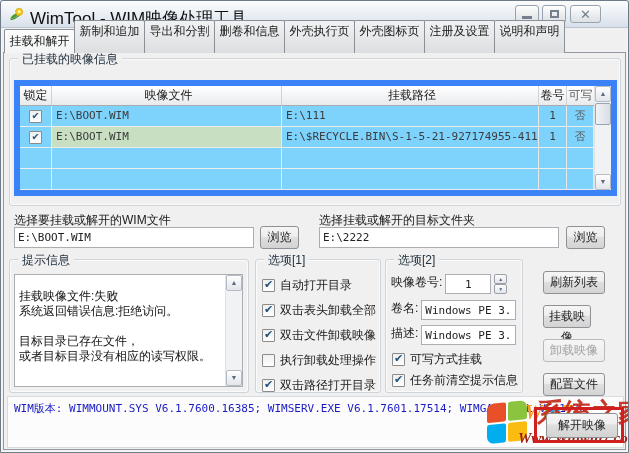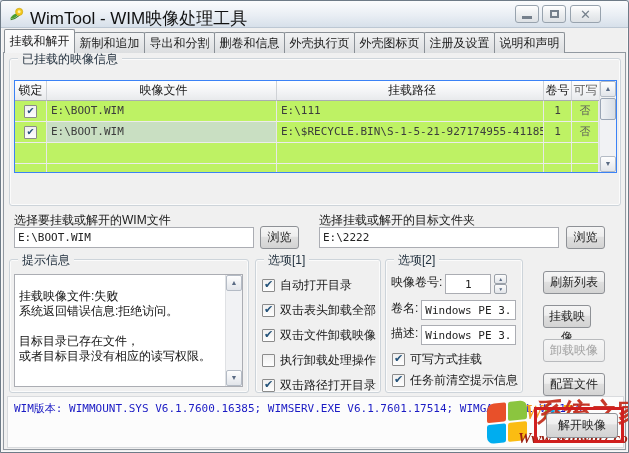--- a/index.html
+++ b/index.html
@@ -19,34 +19,34 @@
   .capbtn{position:absolute;top:4px;height:18px;border:1px solid #98a3ae;border-radius:3px;
     background:linear-gradient(#ffffff,#eceef0 50%,#dde1e5);display:flex;align-items:center;justify-content:center;}
   #btn-min{left:514px;width:24px;}
   #btn-max{left:541px;width:24px;}
   #btn-close{left:569px;width:31px;}
   .glyph-min{width:10px;height:3px;background:#75808c;margin-top:6px;}
   .glyph-max{width:9px;height:8px;border:2px solid #75808c;}
   .glyph-close{color:#75808c;font-size:13px;font-weight:bold;line-height:1;}
   
   #tabstrip{position:absolute;left:3px;top:28px;height:24px;display:flex;align-items:flex-end;z-index:3;}
-  .tab{width:71px;height:21px;line-height:20px;text-align:center;margin-right:-1px;
+  .tab{width:71px;height:33px;line-height:20px;text-align:center;margin-right:-1px;
     border:1px solid #8a9096;border-bottom:none;border-radius:2px 2px 0 0;
     background:linear-gradient(#f1f2f3,#dcdee0);white-space:nowrap;cursor:default;}
   .tab.active{height:24px;line-height:23px;background:linear-gradient(#fdfdfd,#f3f4f5);position:relative;z-index:4;}
   #page{position:absolute;left:2px;top:51px;right:2px;bottom:2px;border:1px solid #9299a1;background:#f0f0f0;}
   
   .group{position:absolute;border:1px solid #cdd4da;border-radius:3px;box-shadow:inset 0 0 0 1px #fbfbfb;}
   .group>.gtitle{position:absolute;top:-8px;left:8px;background:#f0f0f0;padding:0 4px;color:#22313f;white-space:nowrap;}
   #grp-mounted{left:8px;top:57px;width:612px;height:148px;}
   #grp-msg{left:8px;top:258px;width:240px;height:134px;}
   #grp-opt1{left:254px;top:258px;width:126px;height:134px;}
   #grp-opt2{left:384px;top:258px;width:138px;height:134px;}
   
-  #tbl{position:absolute;left:13px;top:79px;width:603px;height:93px;background:#bef264;border:1px solid #3b82f6;overflow:hidden;}
+  #tbl{position:absolute;left:13px;top:79px;width:603px;height:116px;background:#7dd3fc;border:6px solid #3b82f6;overflow:hidden;}
   #tbl-inner{position:absolute;left:0;top:0;right:17px;bottom:0;}
   .thead{display:flex;height:20px;}
   .th{background:linear-gradient(#ffffff,#f3f4f6 55%,#e8eaec);border-right:1px solid #cfd2d6;border-bottom:1px solid #a9adb2;
     text-align:center;line-height:19px;font-size:12px;overflow:hidden;white-space:nowrap;}
   .trow{display:flex;height:21px;}
   .c{border-right:1px solid #e8e8e8;border-bottom:1px solid #ececec;line-height:20px;white-space:nowrap;overflow:hidden;
     font-family:"DejaVu Sans Mono","Liberation Mono",monospace;font-size:11px;color:#3c3c3c;}
   .w-lock{width:32px;flex:none;display:flex;align-items:center;justify-content:center;}
   .w-file{width:230px;flex:none;padding-left:4px;}
   .w-path{flex:1;padding-left:4px;}

